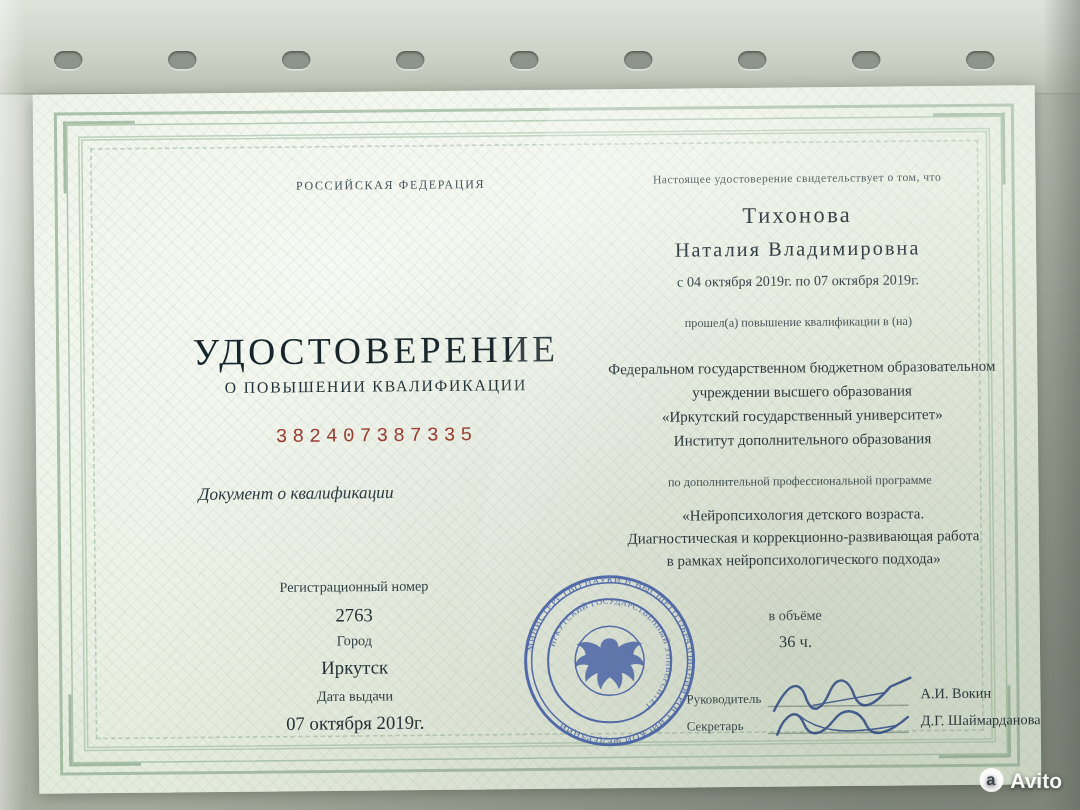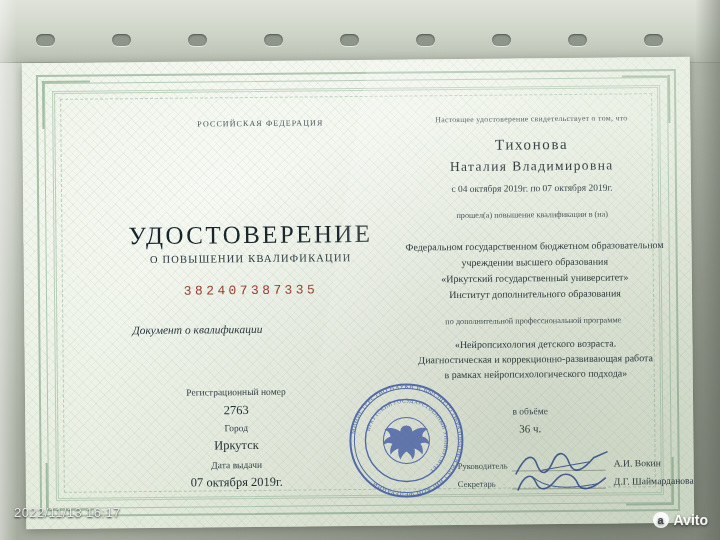--- a/index.html
+++ b/index.html
@@ -471,20 +471,19 @@
         </g>
       </svg>
 
     </div>
   </div>
 
   <div class="sleeve-edge-left"></div>
   <div class="sleeve-edge-right"></div>
   <div class="sleeve-glare"></div>
 
-  <div class="timestamp">2022/11/13 16:17</div>
 
   <div class="watermark">
     <span class="wm-dot">a</span>
     <span>Avito</span>
   </div>
 
 </div>
 
 </body></html>

